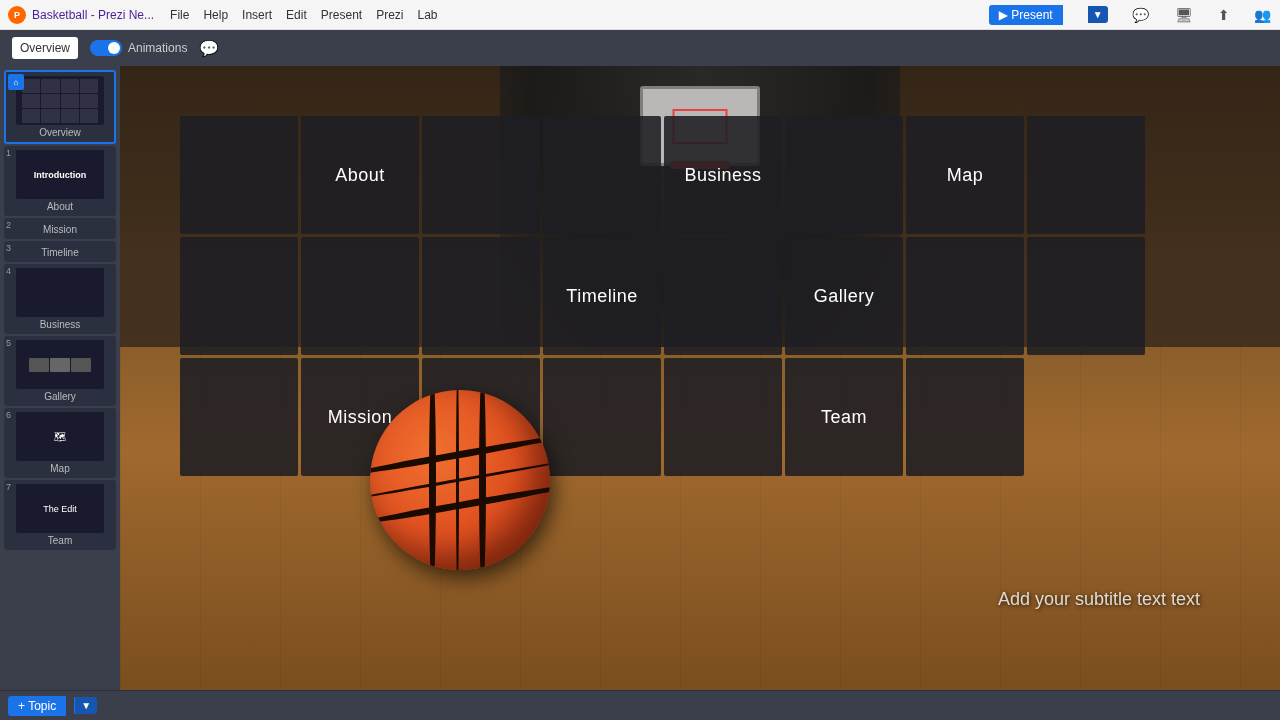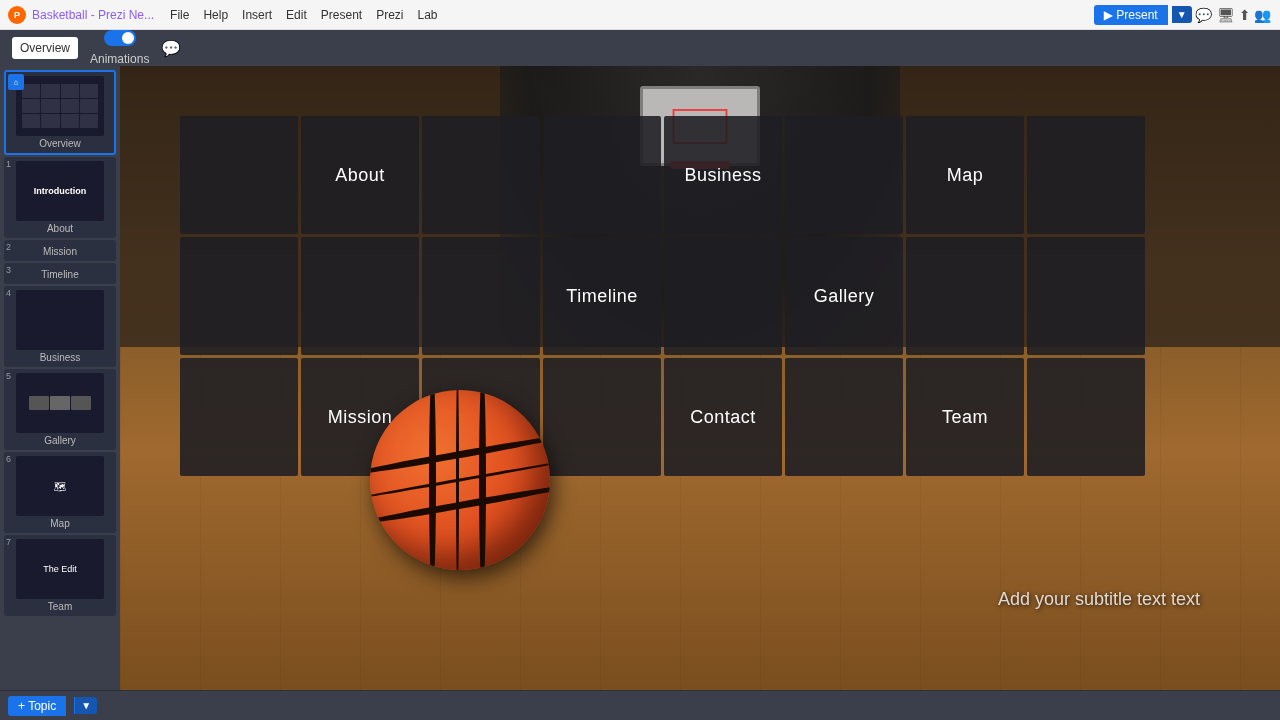--- a/index.html
+++ b/index.html
@@ -17,24 +17,24 @@
       color: #333;
     }
     #topbar .app-logo {
       width: 18px; height: 18px;
       background: #ff6600;
       border-radius: 50%;
       margin-right: 6px;
       display: flex; align-items: center; justify-content: center;
       font-size: 9px; color: white; font-weight: bold;
     }
-    #topbar .app-title { font-size: 12px; color: #8b5cf6; margin-right: 16px; }
+    #topbar .app-title { font-size: 12px; color: #4c1d95; margin-right: 16px; }
     #topbar .menu-items { display: flex; gap: 14px; flex: 1; }
     #topbar .menu-item { font-size: 12px; color: #333; cursor: pointer; }
-    #topbar .topbar-right { display: flex; align-items: center; gap: 4px; margin-left: auto; }
+    #topbar .topbar-right { display: flex; align-items: center; gap: 25px; margin-left: auto; }
     .present-btn {
       background: #1a73e8;
       color: white;
       border: none;
       border-radius: 3px 0 0 3px;
       padding: 3px 10px;
       font-size: 12px;
       cursor: pointer;
       display: flex; align-items: center; gap: 4px;
     }
@@ -60,21 +60,21 @@
     }
     .toolbar-tab {
       font-size: 12px;
       color: #ccc;
       cursor: pointer;
       padding: 4px 8px;
       border-radius: 3px;
     }
     .toolbar-tab.active { background: #fff; color: #333; }
     .animations-toggle {
-      display: flex; align-items: center; gap: 6px; flex-direction: column;
+      display: flex; align-items: center; gap: 6px;
     }
     .toggle-switch {
       width: 32px; height: 16px;
       background: #1a73e8;
       border-radius: 8px;
       position: relative;
       cursor: pointer;
     }
     .toggle-switch::after {
       content: '';
@@ -114,21 +114,21 @@
       position: relative;
     }
     .slide-thumb.active { border: 2px solid #1a73e8; }
     .slide-thumb .thumb-num {
       position: absolute;
       left: 2px; top: 2px;
       font-size: 9px;
       color: #999;
     }
     .slide-thumb .thumb-img {
-      width: 88px; height: 60px;
+      width: 88px; height: 49px;
       background: #1a1a2e;
       border-radius: 2px;
       display: flex; align-items: center; justify-content: center;
       overflow: hidden;
     }
     .slide-thumb .thumb-label {
       font-size: 10px;
       color: #bbb;
       margin-top: 2px;
       text-align: center;
@@ -666,23 +666,20 @@
       <div class="prez-cell">
         <div class="cell-icon">
           <svg viewBox="0 0 52 52" fill="none" xmlns="http://www.w3.org/2000/svg">
             <path d="M8 20 L8 32 L18 32 L28 42 L28 10 L18 20 Z" fill="white" stroke="white" stroke-width="1"></path>
             <path d="M34 18 Q42 26 34 34" stroke="white" stroke-width="2.5" fill="none"></path>
             <path d="M38 13 Q50 26 38 39" stroke="white" stroke-width="2.5" fill="none"></path>
           </svg>
         </div>
       </div>
 
-      <div class="prez-cell">
-        <span class="cell-label">Contact</span>
-      </div>
 
       <div class="prez-cell">
         <div class="cell-icon">
           <svg viewBox="0 0 52 52" fill="none" xmlns="http://www.w3.org/2000/svg">
             <circle cx="26" cy="26" r="20" stroke="white" stroke-width="2" fill="none"></circle>
             <line x1="26" y1="26" x2="26" y2="6" stroke="white" stroke-width="2"></line>
             <line x1="26" y1="26" x2="42" y2="36" stroke="white" stroke-width="2"></line>
             <line x1="26" y1="26" x2="8" y2="36" stroke="white" stroke-width="2"></line>
             <path d="M26 6 A20 20 0 0 1 42 36" stroke="white" stroke-width="2" fill="rgba(255,255,255,0.3)"></path>
           </svg>

